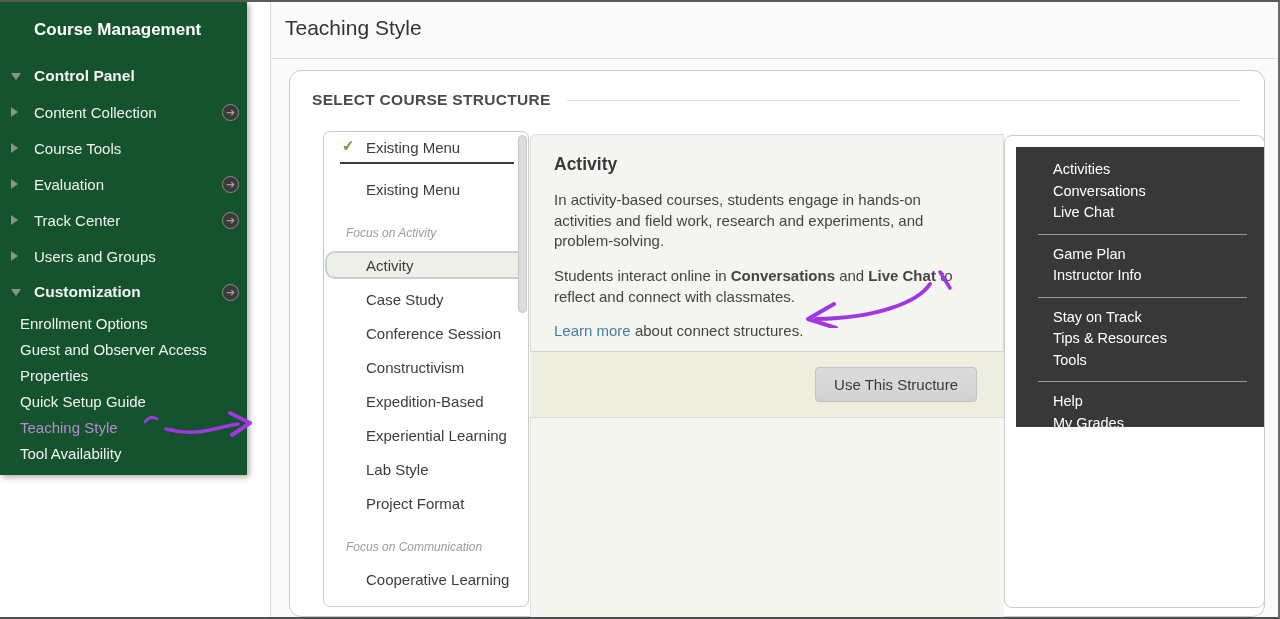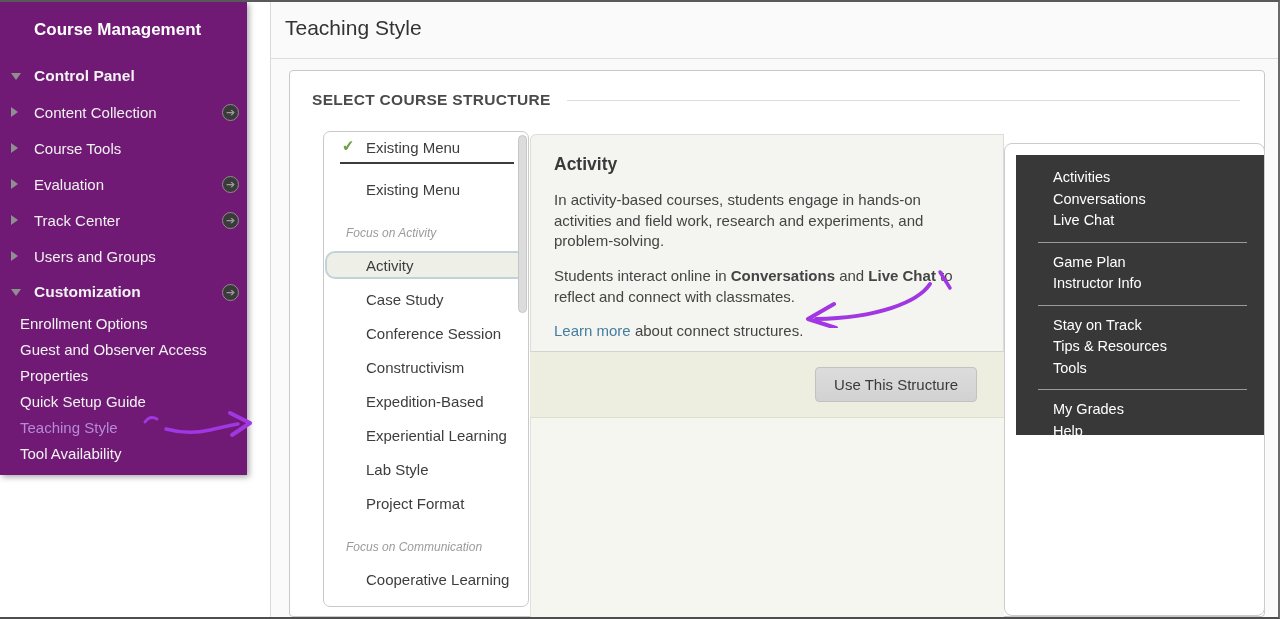--- a/index.html
+++ b/index.html
@@ -10,21 +10,21 @@
     background: #ffffff;
     overflow: hidden;
     border-top: 2px solid #595959;
     border-right: 2px solid #6a6a6a;
     border-bottom: 2px solid #4e4e4e;
   }
 
   
   .sidebar {
     position: absolute; left: 0; top: 0; width: 247px; height: 473px;
-    background: #701a75; color: #f2f2f2;
+    background: #14532d; color: #f2f2f2;
     box-shadow: 2px 2px 6px rgba(0,0,0,.35);
     padding-top: 14px; z-index: 3;
   }
   .sb-title { font-size: 17px; font-weight: bold; padding: 4px 0 18px 34px; color:#fff; }
   .sb-row { position: relative; height: 36px; display: flex; align-items: center; padding-left: 34px; font-size: 15px; cursor: pointer; }
   .sb-row.bold { font-weight: bold; font-size: 15.5px; }
   .sb-sub { position: relative; height: 26px; display: flex; align-items: center; padding-left: 20px; font-size: 15px; cursor: pointer; }
   .tri { position: absolute; left: 11px; width: 0; height: 0; }
   .tri.right { border-left: 7px solid #8f8f8f; border-top: 5px solid transparent; border-bottom: 5px solid transparent; }
   .tri.down  { border-top: 7px solid #8f8f8f; border-left: 5px solid transparent; border-right: 5px solid transparent; }
@@ -39,21 +39,21 @@
   
   .main {
     position: absolute; left: 270px; top: 0; width: 1008px; height: 615px;
     background: #fafafa; border-left: 1px solid #dadada;
   }
   .page-header { height: 57px; border-bottom: 1px solid #dcdcdc; padding: 14px 0 0 14px; }
   .page-header h1 { font-size: 21px; font-weight: 400; color: #333; }
 
   .outer-panel {
     position: absolute; left: 18px; top: 68px; width: 976px; height: 547px;
-    background: #fff; border: 1px solid #c9c9c9; border-radius: 4px;
+    background: #fff; border: 1px solid #c9c9c9; border-radius: 12px;
   }
   .panel-head { display: flex; align-items: center; margin: 20px 24px 0 22px; }
   .panel-head h2 { font-size: 15.5px; font-weight: bold; color: #4a4a4a; letter-spacing: .3px; white-space: nowrap; }
   .panel-head .rule { flex: 1; height: 1px; background: #ddd; margin-left: 16px; }
 
   
   .list-panel {
     position: absolute; left: 33px; top: 60px; width: 206px; height: 476px;
     background: #fff; border: 1px solid #c9c9c9; border-radius: 7px;
     font-size: 15px; color: #3d3d3d; overflow: hidden;
@@ -88,21 +88,21 @@
   }
   .use-btn {
     font-family: inherit; font-size: 15px; color: #3a3a3a;
     background: linear-gradient(#dcdcdc, #d2d2d2);
     border: 1px solid #c2c2c2; border-radius: 4px; padding: 8px 18px; cursor: pointer;
   }
   .mid-lower { height: 199px; background: #f6f6f1; border-left: 1px solid #e2e1da; }
 
   
   .menu-card {
-    position: absolute; left: 714px; top: 72px; width: 261px; height: 473px;
+    position: absolute; left: 714px; top: 64px; width: 261px; height: 473px;
     background: #fff; border: 1px solid #cccccc; border-radius: 8px;
   }
   .dark-menu {
     margin: 11px 0 0 11px; width: calc(100% - 11px); height: 280px;
     background: #383838; color: #fff; font-size: 14.5px; padding-top: 3px;
   }
   .menu-group { margin: 0 17px 0 22px; padding: 9px 0 10px 15px; }
   .menu-group + .menu-group { border-top: 1px solid #9b9b9b; }
   .menu-item { line-height: 21.5px; cursor: pointer; }
 
@@ -257,22 +257,22 @@
         <div class="menu-group">
           <div class="menu-item">Game Plan</div>
           <div class="menu-item">Instructor Info</div>
         </div>
         <div class="menu-group">
           <div class="menu-item">Stay on Track</div>
           <div class="menu-item">Tips &amp; Resources</div>
           <div class="menu-item">Tools</div>
         </div>
         <div class="menu-group">
+          <div class="menu-item">Help</div>
           <div class="menu-item">My Grades</div>
-          <div class="menu-item">Help</div>
         </div>
       </div>
     </div>
   </section>
 </main>
 
 <svg class="annot" style="left:798px; top:266px;" width="160" height="60" viewBox="0 0 160 60">
   <path d="M142,4 L152,20" fill="none" stroke="#a136e3" stroke-width="3.5" stroke-linecap="round"></path>
   <path d="M132,16 C120,34 80,50 18,51" fill="none" stroke="#a136e3" stroke-width="4" stroke-linecap="round"></path>
   <path d="M36,36 L10,51 L38,60" fill="none" stroke="#a136e3" stroke-width="4" stroke-linejoin="round" stroke-linecap="round"></path>

